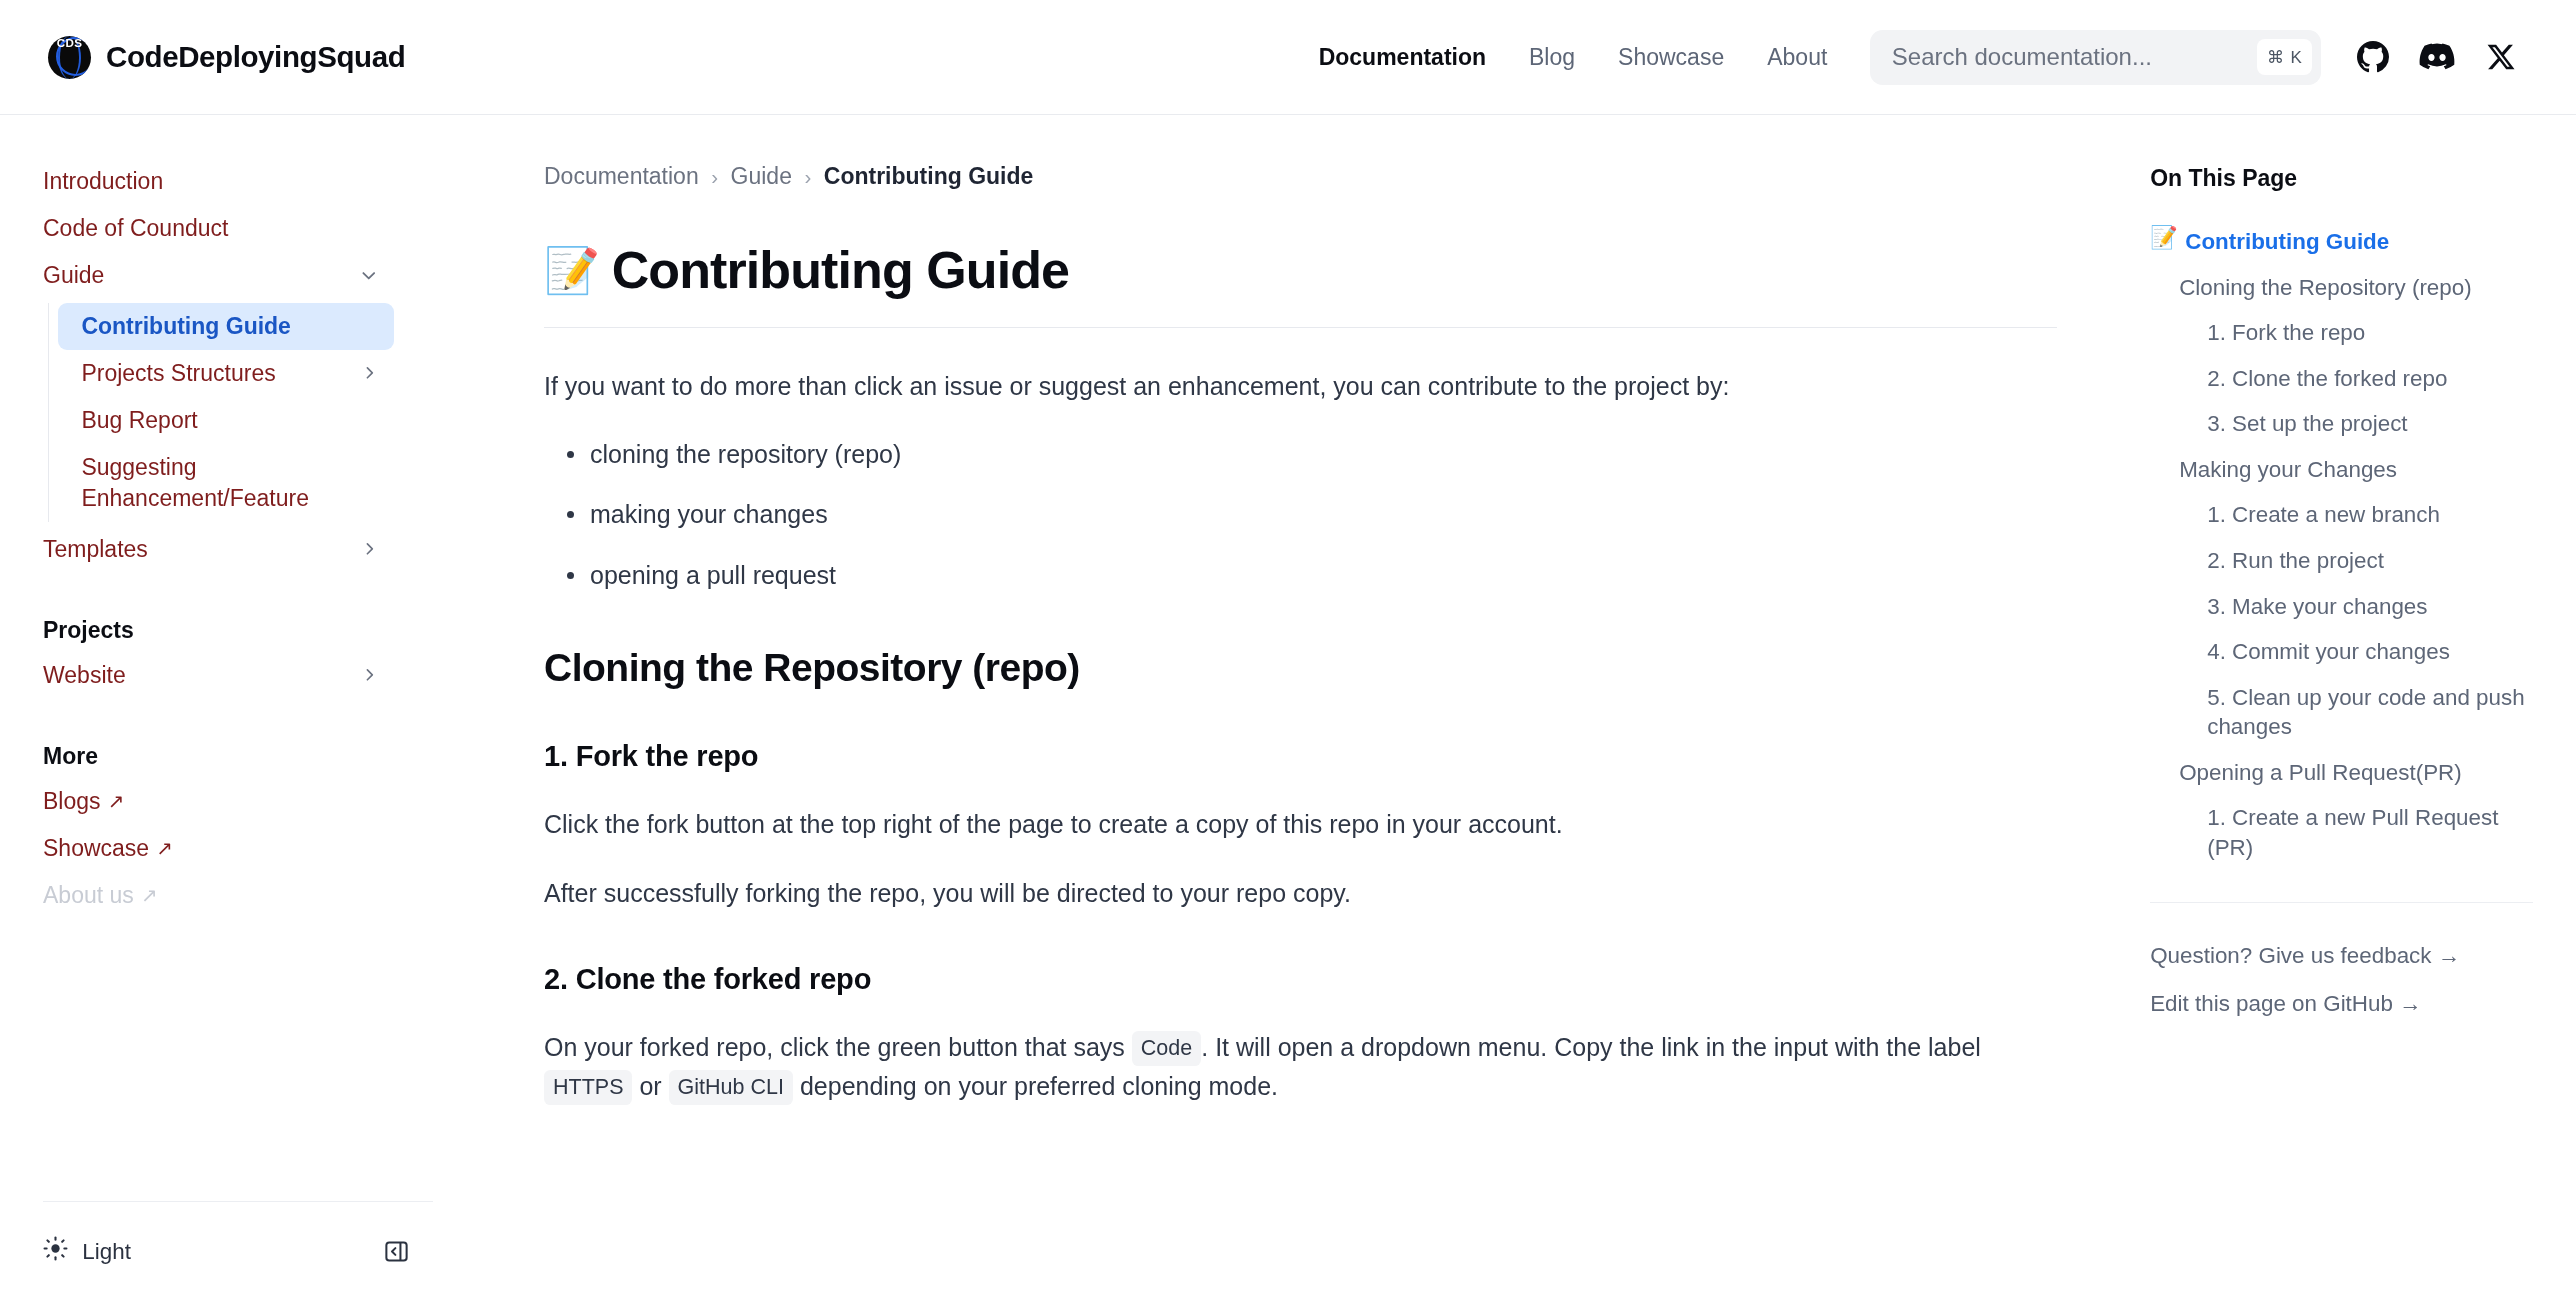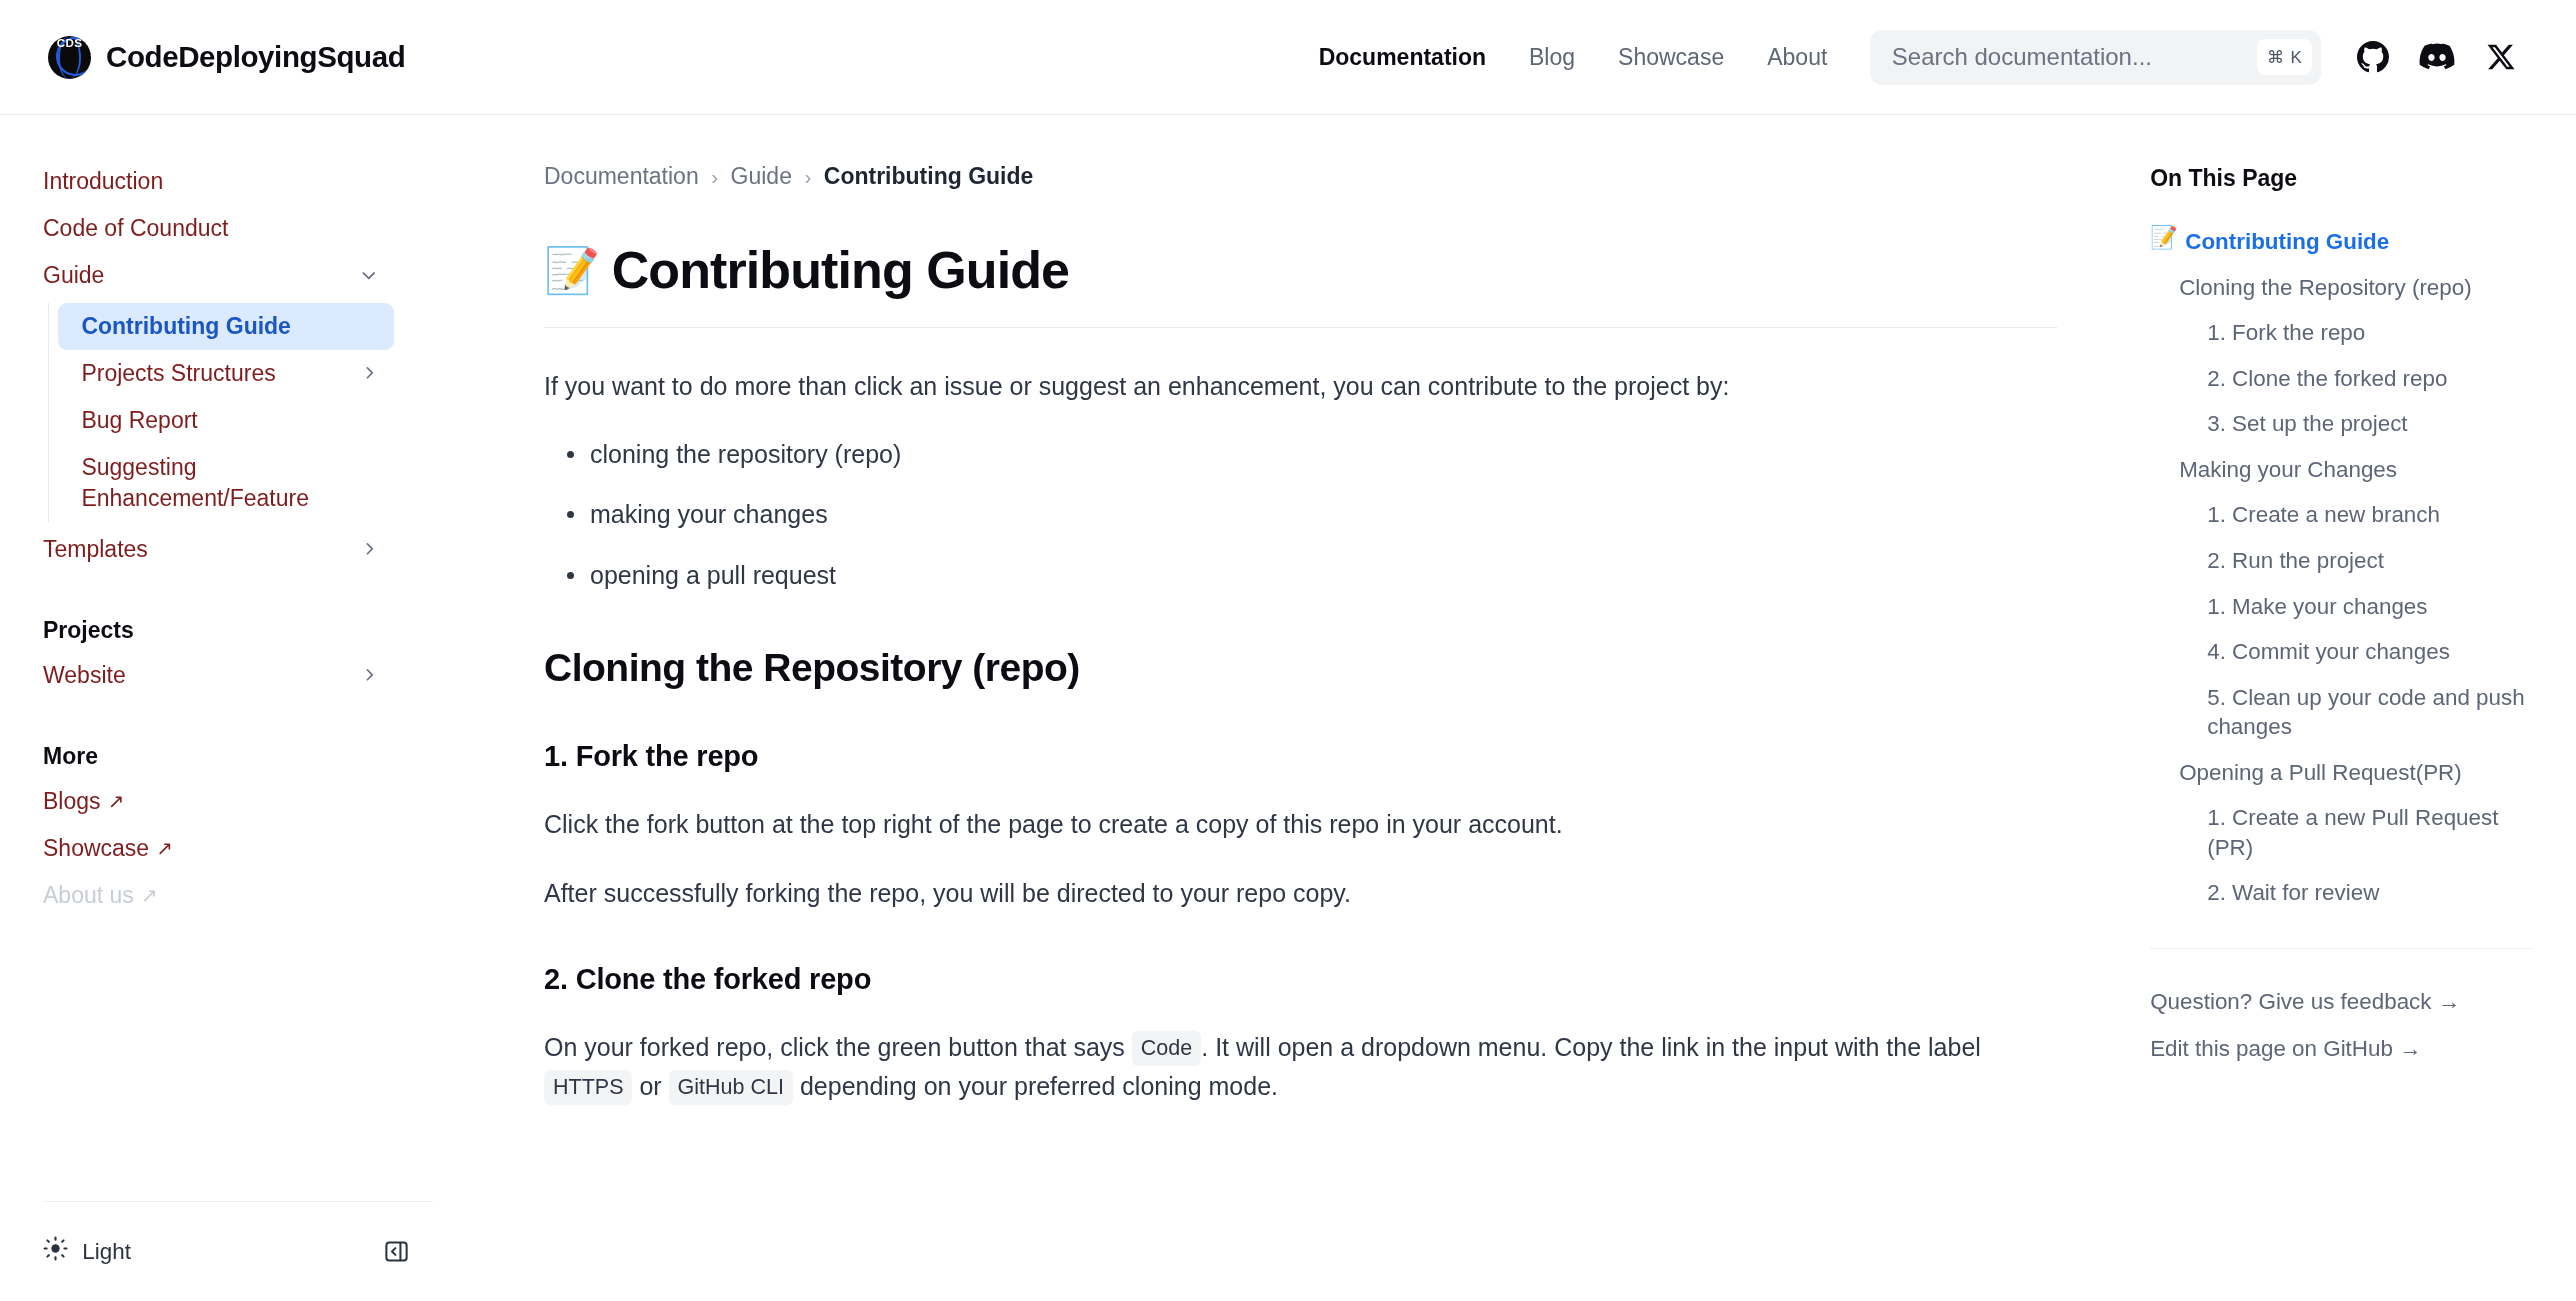--- a/index.html
+++ b/index.html
@@ -561,25 +561,24 @@
     <span class="emoji">📝</span>
     <span>Contributing Guide</span>
   </div>
   <div class="toc-item lvl2">Cloning the Repository (repo)</div>
   <div class="toc-item lvl3">1. Fork the repo</div>
   <div class="toc-item lvl3">2. Clone the forked repo</div>
   <div class="toc-item lvl3">3. Set up the project</div>
   <div class="toc-item lvl2">Making your Changes</div>
   <div class="toc-item lvl3">1. Create a new branch</div>
   <div class="toc-item lvl3">2. Run the project</div>
-  <div class="toc-item lvl3">1. Make your changes</div>
+  <div class="toc-item lvl3">3. Make your changes</div>
   <div class="toc-item lvl3">4. Commit your changes</div>
   <div class="toc-item lvl3">5. Clean up your code and push changes</div>
   <div class="toc-item lvl2">Opening a Pull Request(PR)</div>
   <div class="toc-item lvl3">1. Create a new Pull Request (PR)</div>
-  <div class="toc-item lvl3">2. Wait for review</div>
 
   <div class="toc-sep"></div>
 
   <span class="toc-link">Question? Give us feedback →</span>
   <span class="toc-link">Edit this page on GitHub →</span>
 </aside>
 
 
 </body></html>

